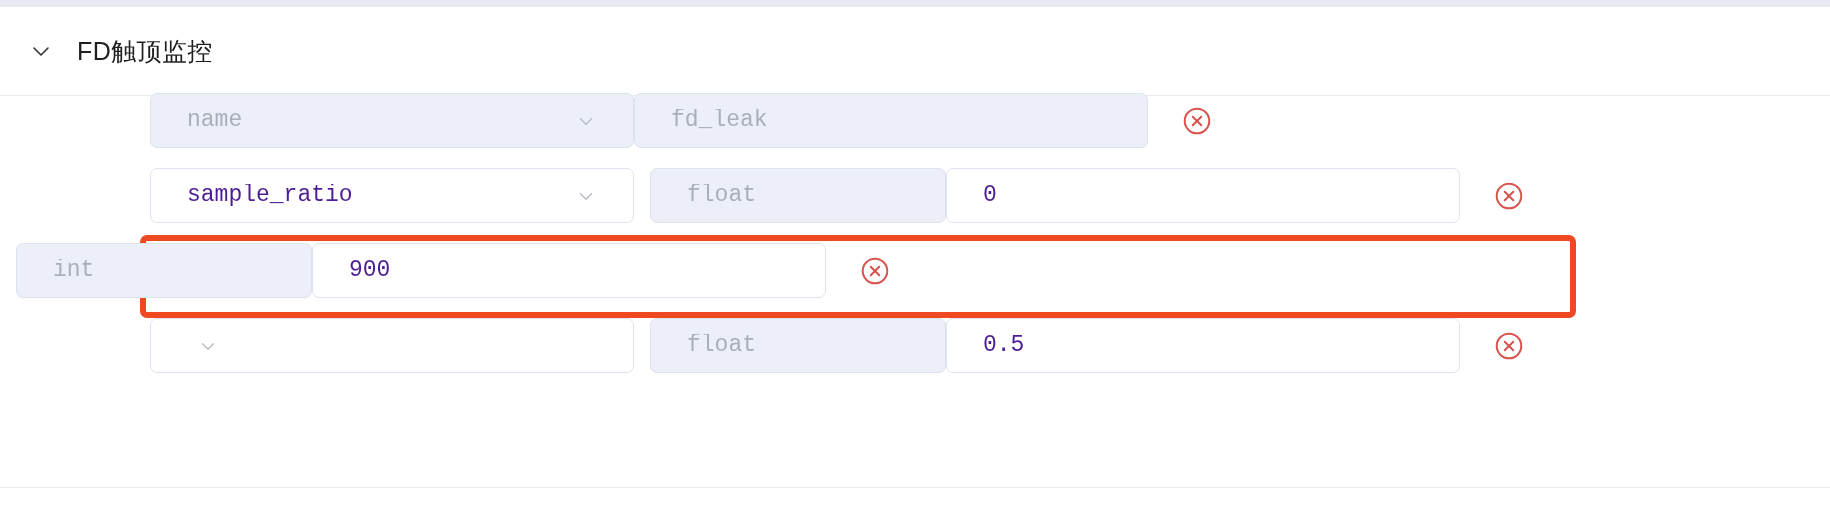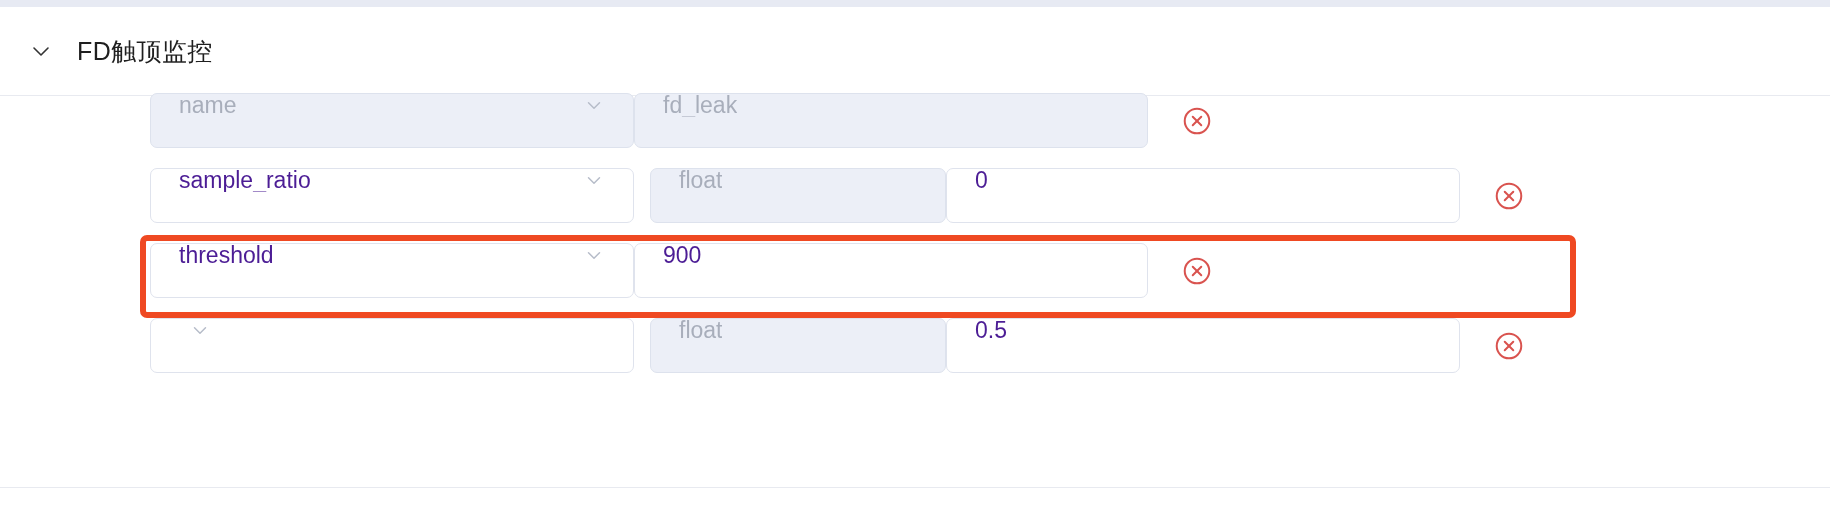--- a/index.html
+++ b/index.html
@@ -72,25 +72,26 @@
     height: 75px;
     display: flex;
     align-items: center;
   }
 
   .field {
     height: 55px;
     border: 1px solid #dfe3ed;
     border-radius: 7px;
     display: flex;
-    align-items: flex-start;
-    padding: 0 28px;
+    align-items: center;
+    padding: 0 36px;
     font-size: 23px;
     position: relative;
     background: #ffffff;
+    font-family: Liberation Mono, monospace;
   }
 
   .field.disabled {
     background: #eceff7;
     border-color: #dde2ed;
   }
 
   .field .txt {
     line-height: 1;
     white-space: nowrap;
@@ -215,27 +216,22 @@
       <div class="del-wrap">
         <svg width="32" height="32" viewBox="0 0 24 24" fill="none" stroke="#d9534f" stroke-width="1.5" stroke-linecap="round">
           <circle cx="12" cy="12" r="9.2"></circle>
           <line x1="8.8" y1="8.8" x2="15.2" y2="15.2"></line>
           <line x1="15.2" y1="8.8" x2="8.8" y2="15.2"></line>
         </svg>
       </div>
     </div>
 
     <div class="row highlight">
-      <div class="field col-name">
-        <span class="txt val-filled">threshold</span>
-        <span class="sel-chev">
-          <svg width="22" height="22" viewBox="0 0 24 24" fill="none" stroke="#b6bcc9" stroke-width="1.6" stroke-linecap="round" stroke-linejoin="round">
-            <polyline points="6,9.5 12,15.5 18,9.5"></polyline>
-          </svg>
-        </span>
+      <div class="field disabled col-type">
+        <span class="txt val-placeholder">int</span>
       </div>
       <div class="field col-value">
         <span class="txt val-filled">900</span>
       </div>
       <div class="del-wrap">
         <svg width="32" height="32" viewBox="0 0 24 24" fill="none" stroke="#d9534f" stroke-width="1.5" stroke-linecap="round">
           <circle cx="12" cy="12" r="9.2"></circle>
           <line x1="8.8" y1="8.8" x2="15.2" y2="15.2"></line>
           <line x1="15.2" y1="8.8" x2="8.8" y2="15.2"></line>
         </svg>

